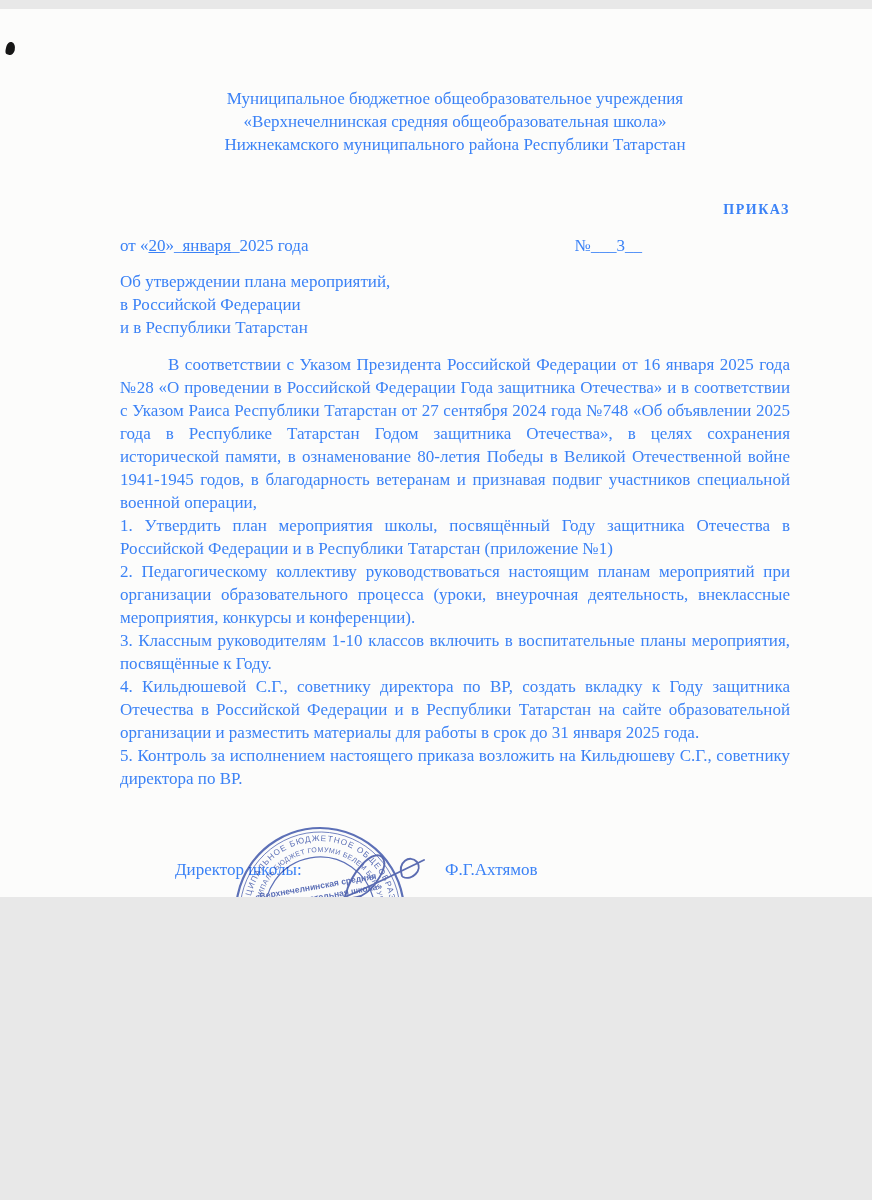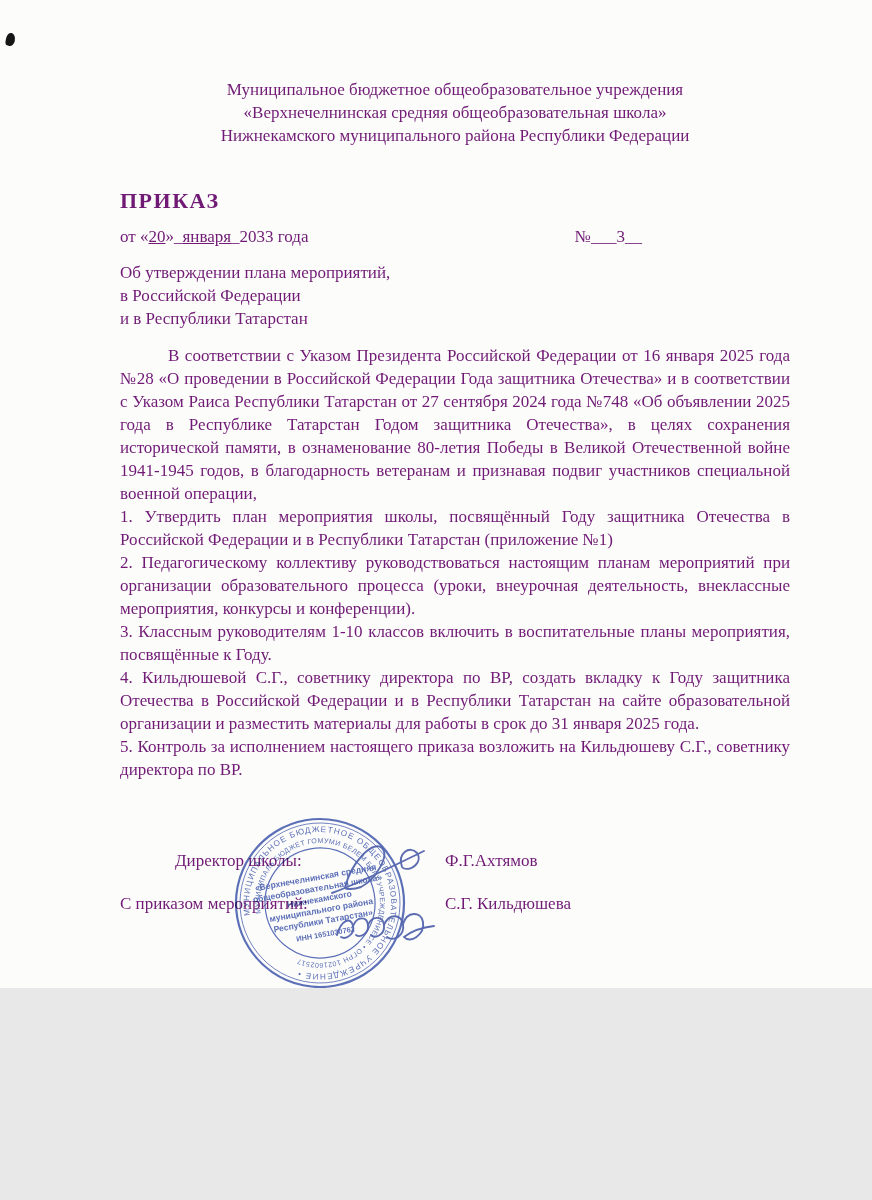--- a/index.html
+++ b/index.html
@@ -1,40 +1,40 @@
 <!DOCTYPE html>
 <html><head>
 <meta charset="utf-8">
 <style>
   * { margin: 0; padding: 0; box-sizing: border-box; }
   html, body { background: #e8e8e8; }
   .page {
     position: relative;
     width: 872px;
-    height: 988px;
+    height: 888px;
     background: #fcfcfb;
     font-family: "Liberation Serif", "DejaVu Serif", serif;
-    color: #701a75;
+    color: #3b82f6;
     overflow: hidden;
-    margin: 0 auto;
+    margin: 9px auto;
   }
   .content {
     position: absolute;
     left: 120px;
     top: 78px;
     width: 670px;
     font-size: 17px;
     line-height: 23px;
   }
   .doc-header { text-align: center; }
   .doc-header div { white-space: pre-wrap; }
   .order-title {
-    text-align: left;
+    text-align: right;
     font-weight: bold;
-    font-size: 22px;
+    font-size: 14px;
     letter-spacing: 1.5px;
     margin-top: 42px;
   }
   .date-row {
     margin-top: 13px;
     display: flex;
     justify-content: space-between;
     padding-right: 148px;
   }
   .u { text-decoration: underline; font-family: Liberation Serif, serif; }
@@ -94,27 +94,27 @@
 
   <div class="artifact-top-left"></div>
   <div class="artifact-bottom-left"></div>
   <div class="left-crease"></div>
 
   <div class="content">
 
     <div class="doc-header">
       <div>Муниципальное бюджетное общеобразовательное учреждения</div>
       <div>«Верхнечелнинская средняя общеобразовательная школа»</div>
-      <div>Нижнекамского муниципального района Республики Федерации</div>
+      <div>Нижнекамского муниципального района Республики Татарстан</div>
     </div>
 
     <div class="order-title">ПРИКАЗ</div>
 
     <div class="date-row">
-      <span><span>от «</span><span class="u">20</span><span>»</span><span>_</span><span class="u">января</span><span>_</span><span>2033 года</span></span>
+      <span><span>от «</span><span class="u">20</span><span>»</span><span>_</span><span class="u">января</span><span>_</span><span>2025 года</span></span>
       <span>№___3__</span>
     </div>
 
     <div class="subject">
       <div>Об утверждении плана мероприятий,</div>
       <div>в Российской Федерации</div>
       <div>и в Республики Татарстан</div>
     </div>
 
     <div class="main-paragraph">В соответствии с Указом Президента Российской Федерации от 16 января 2025 года №28 «О проведении в Российской Федерации Года защитника Отечества» и в соответствии с Указом Раиса Республики Татарстан от 27 сентября 2024 года №748 «Об объявлении 2025 года в Республике Татарстан Годом защитника Отечества», в целях сохранения исторической памяти, в ознаменование 80-летия Победы в Великой Отечественной войне 1941-1945 годов, в благодарность ветеранам и признавая подвиг участников специальной военной операции,</div>

